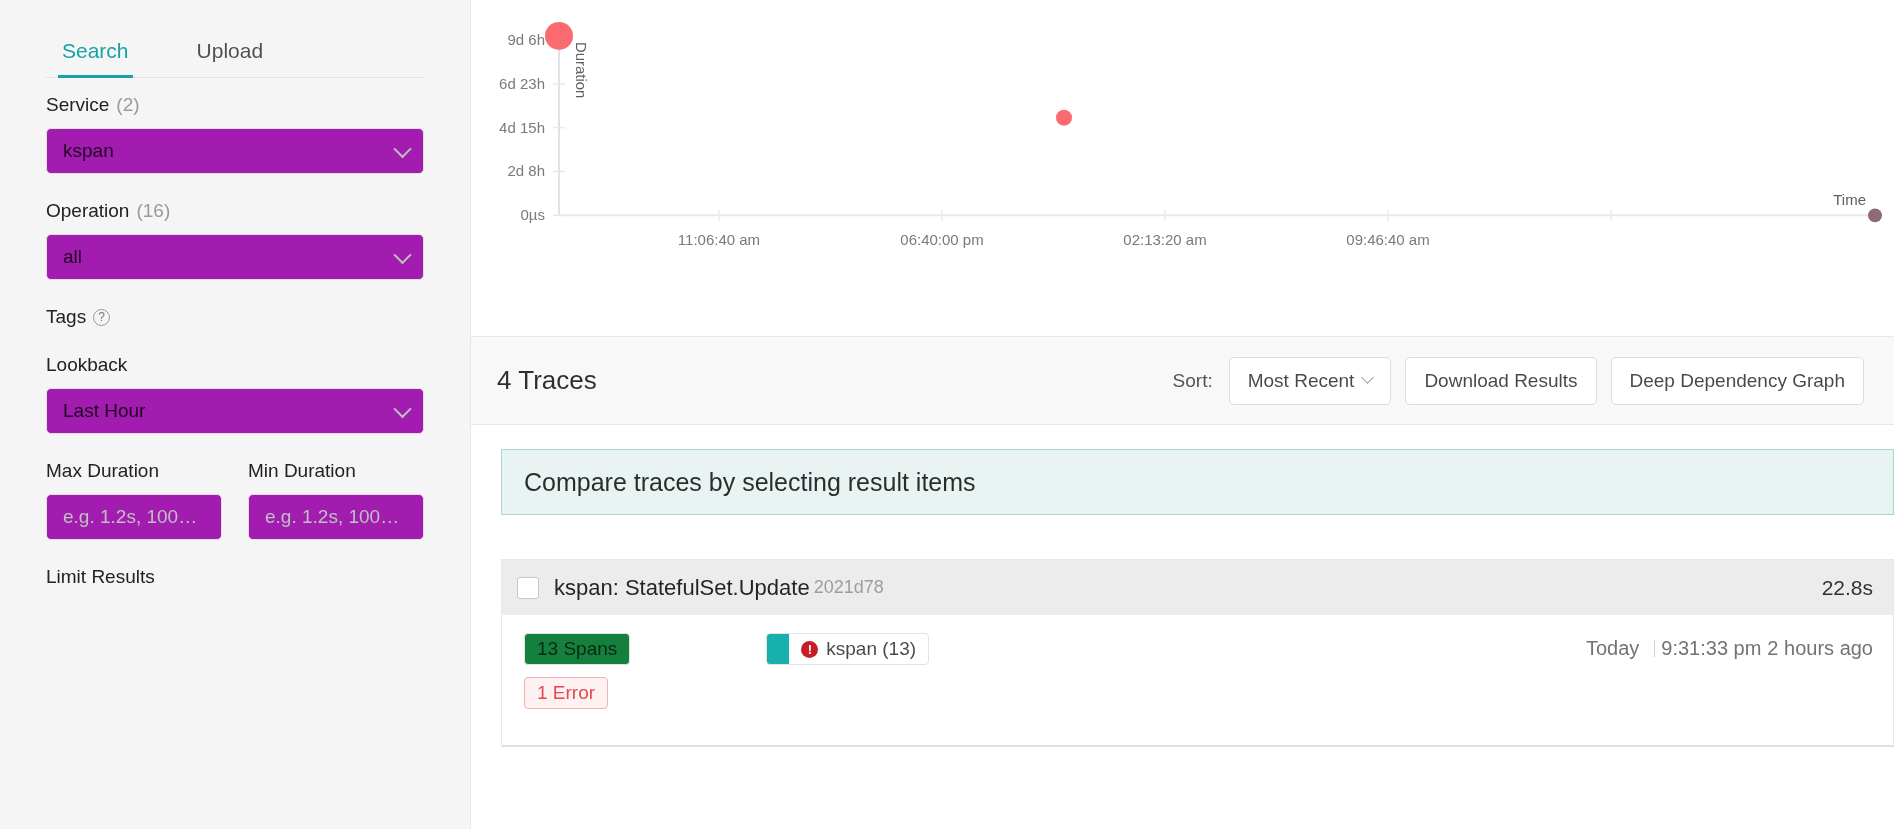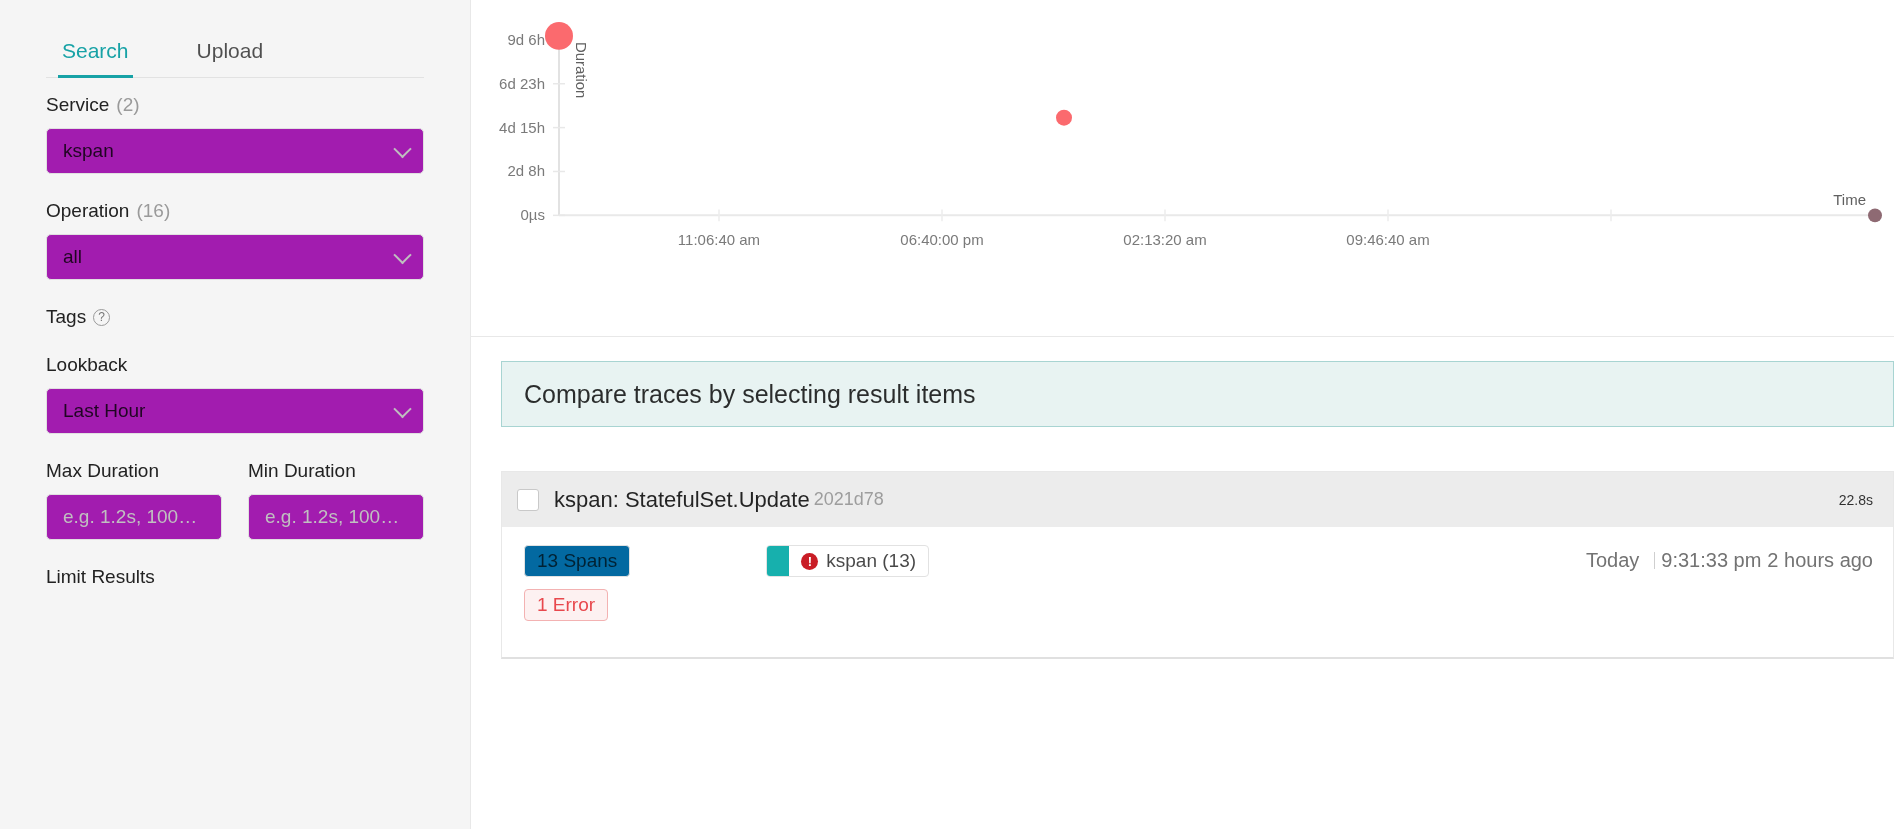--- a/index.html
+++ b/index.html
@@ -163,30 +163,30 @@
   .checkbox-cell { width: 52px; display: flex; align-items: center; justify-content: center; }
   .checkbox {
     width: 22px; height: 22px;
     border: 1px solid #c9c9c9;
     background: #fff;
     border-radius: 3px;
     cursor: pointer;
   }
   .trace-title { font-size: 22px; color: rgba(0,0,0,0.85); }
   .trace-id { font-size: 18px; color: #9d9d9d; margin-left: 4px; }
-  .trace-dur { margin-left: auto; font-size: 14px; color: rgba(0,0,0,0.8); text-align: right; }
+  .trace-dur { margin-left: auto; font-size: 21px; color: rgba(0,0,0,0.8); text-align: right; }
 
   .trace-body { display: flex; padding: 18px 20px 22px 22px; min-height: 130px; }
   .tags-col { display: flex; flex-direction: column; gap: 12px; }
   .pill {
     display: inline-flex; align-items: center;
     height: 32px; padding: 0 12px;
     border: 1px solid #e2e2e2;
     border-radius: 4px;
-    background: #0369a1;
+    background: #15803d;
     font-size: 19px;
     color: rgba(0,0,0,0.68);
     width: max-content;
   }
   .pill.error {
     border-color: #f3b2b2;
     background: #fdf1f1;
     color: #e8484d;
   }
   .svc-col { margin-left: 136px; }
@@ -354,20 +354,36 @@
 
           <g>
             <circle cx="88" cy="36" r="14" fill="#fb6a6e"></circle>
             <circle cx="593" cy="118" r="8" fill="#fb6a6e"></circle>
             <circle cx="1404" cy="216" r="7" fill="#8e6a73"></circle>
           </g>
         </svg>
       </div>
     </div>
 
+    <div class="results-bar">
+      <div class="traces-count">4 Traces</div>
+      <div class="results-right">
+        <span class="sort-label">Sort:</span>
+        <div class="btn">
+          <span>Most Recent</span>
+          <span class="mini-chev"></span>
+        </div>
+        <div class="btn">
+          <span>Download Results</span>
+        </div>
+        <div class="btn">
+          <span>Deep Dependency Graph</span>
+        </div>
+      </div>
+    </div>
 
     <div class="results-area">
 
       <div class="compare-banner">
         <span>Compare traces by selecting result items</span>
       </div>
 
       <div class="trace-card">
         <div class="trace-head">
           <div class="checkbox-cell">

